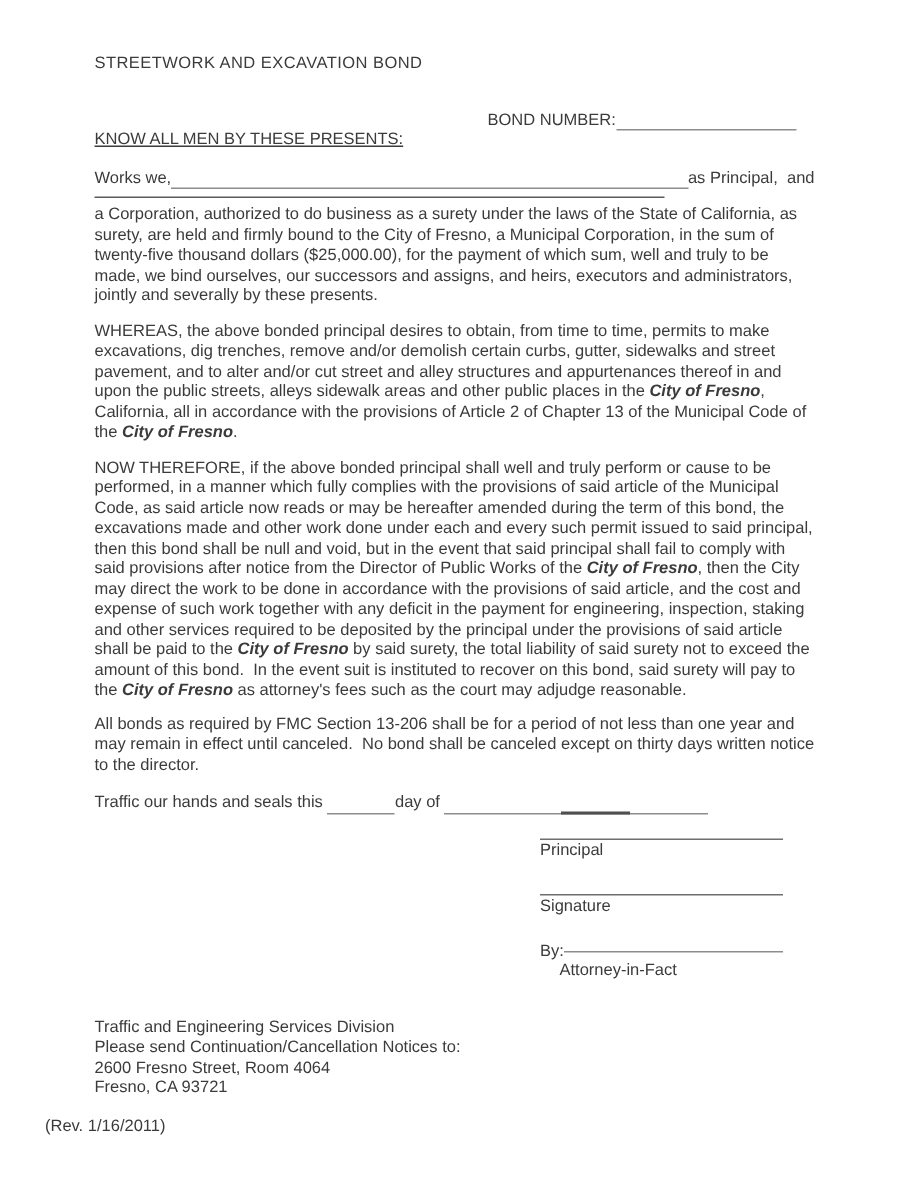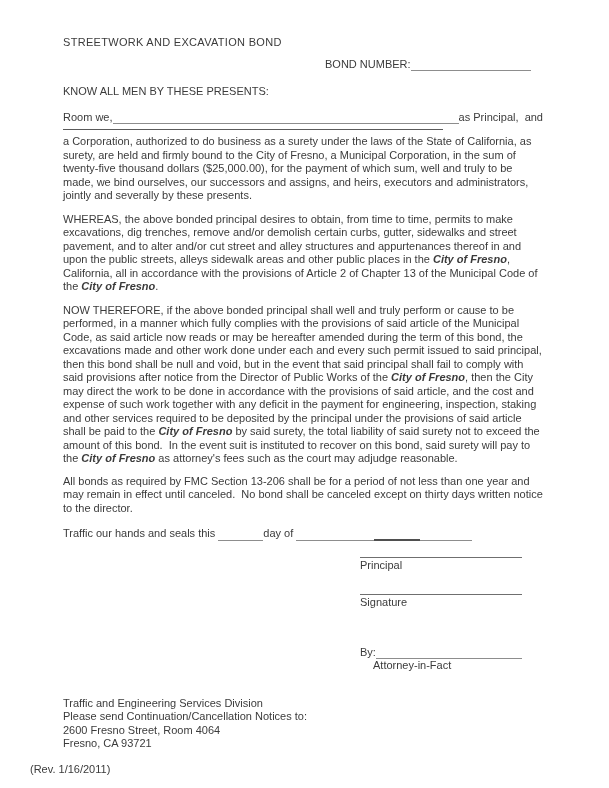--- a/index.html
+++ b/index.html
@@ -7,41 +7,41 @@
     width: 609px; height: 788px;
     background: #ffffff;
     font-family: "Liberation Sans", sans-serif;
     font-size: 11px;
     line-height: 13.5px;
     color: #3b3b3b;
     overflow: hidden;
   }
   .page { padding: 36px 66px 0 63px; position: relative; }
   .title { text-align: left; letter-spacing: 0.3px; white-space: pre-wrap; }
-  .bond-row { margin-top: 8px; display: flex; align-items: flex-end; padding-left: 262px; }
-  .salutation { margin-top: 14px; white-space: pre-wrap; }
+  .bond-row { margin-top: 24px; display: flex; align-items: flex-end; padding-left: 262px; }
+  .salutation { white-space: pre-wrap; text-decoration: underline; }
   .thatwe-row { margin-top: 12px; display: flex; align-items: flex-end; }
   .blank { border-bottom: 1px solid #8d8d8d; display: inline-block; position: relative; }
   .blank .overlap { position: absolute; bottom: -1px; border-bottom: 2px solid #4f4f4f; }
   .grow { flex: 1 1 auto; }
   .cont-underline { width: 380px; height: 5px; border-bottom: 1px solid #5a5a5a; }
   .para { white-space: pre-wrap; }
   .mt { margin-top: 10px; }
   .mt2 { margin-top: 9px; }
   .em { font-weight: bold; font-style: italic; }
   .nowrap { white-space: pre; }
   .witness-row { margin-top: 12px; display: flex; align-items: flex-end; }
   .w-blank1 { width: 45px; }
   .w-blank2 { width: 176px; }
   .w-blank2 .overlap { left: 44%; width: 26%; }
   .sig-block { margin-top: 16px; margin-left: 297px; width: 162px; }
   .sig-line { height: 0; border-bottom: 1px solid #6f6f6f; }
   .sig-line2 { margin-top: 22px; }
   .sig-label { margin-top: 1px; }
-  .by-row { margin-top: 36px; display: flex; align-items: flex-end; }
+  .by-row { margin-top: 16px; display: flex; align-items: center; }
   .by-blank { flex: 1 1 auto; }
   .attorney { padding-left: 13px; }
   .footer { margin-top: 24px; }
   .footer div { white-space: pre-wrap; }
   .rev { margin-top: 12px; margin-left: -33px; white-space: pre-wrap; }
 </style>
 </head>
 <body>
 
 <div class="page">
@@ -49,21 +49,21 @@
   <div class="title">STREETWORK AND EXCAVATION BOND</div>
 
   <div class="bond-row">
     <span class="nowrap">BOND NUMBER:</span>
     <span class="blank" style="width:120px"></span>
   </div>
 
   <div class="salutation">KNOW ALL MEN BY THESE PRESENTS:</div>
 
   <div class="thatwe-row">
-    <span class="nowrap">Room we,</span>
+    <span class="nowrap">Works we,</span>
     <span class="blank grow"></span>
     <span class="nowrap">as Principal,  and</span>
   </div>
 
   <div class="cont-underline"></div>
 
   <div class="para" style="margin-top:5px">a Corporation, authorized to do business as a surety under the laws of the State of California, as surety, are held and firmly bound to the City of Fresno, a Municipal Corporation, in the sum of twenty-five thousand dollars ($25,000.00), for the payment of which sum, well and truly to be made, we bind ourselves, our successors and assigns, and heirs, executors and administrators, jointly and severally by these presents.</div>
 
 
   <div class="para mt"><span>WHEREAS, the above bonded principal desires to obtain, from time to time, permits to make excavations, dig trenches, remove and/or demolish certain curbs, gutter, sidewalks and street pavement, and to alter and/or cut street and alley structures and appurtenances thereof in and upon the public streets, alleys sidewalk areas and other public places in the </span><span class="em">City of Fresno</span><span>, California, all in accordance with the provisions of Article 2 of Chapter 13 of the Municipal Code of the </span><span class="em">City of Fresno</span><span>.</span></div>

